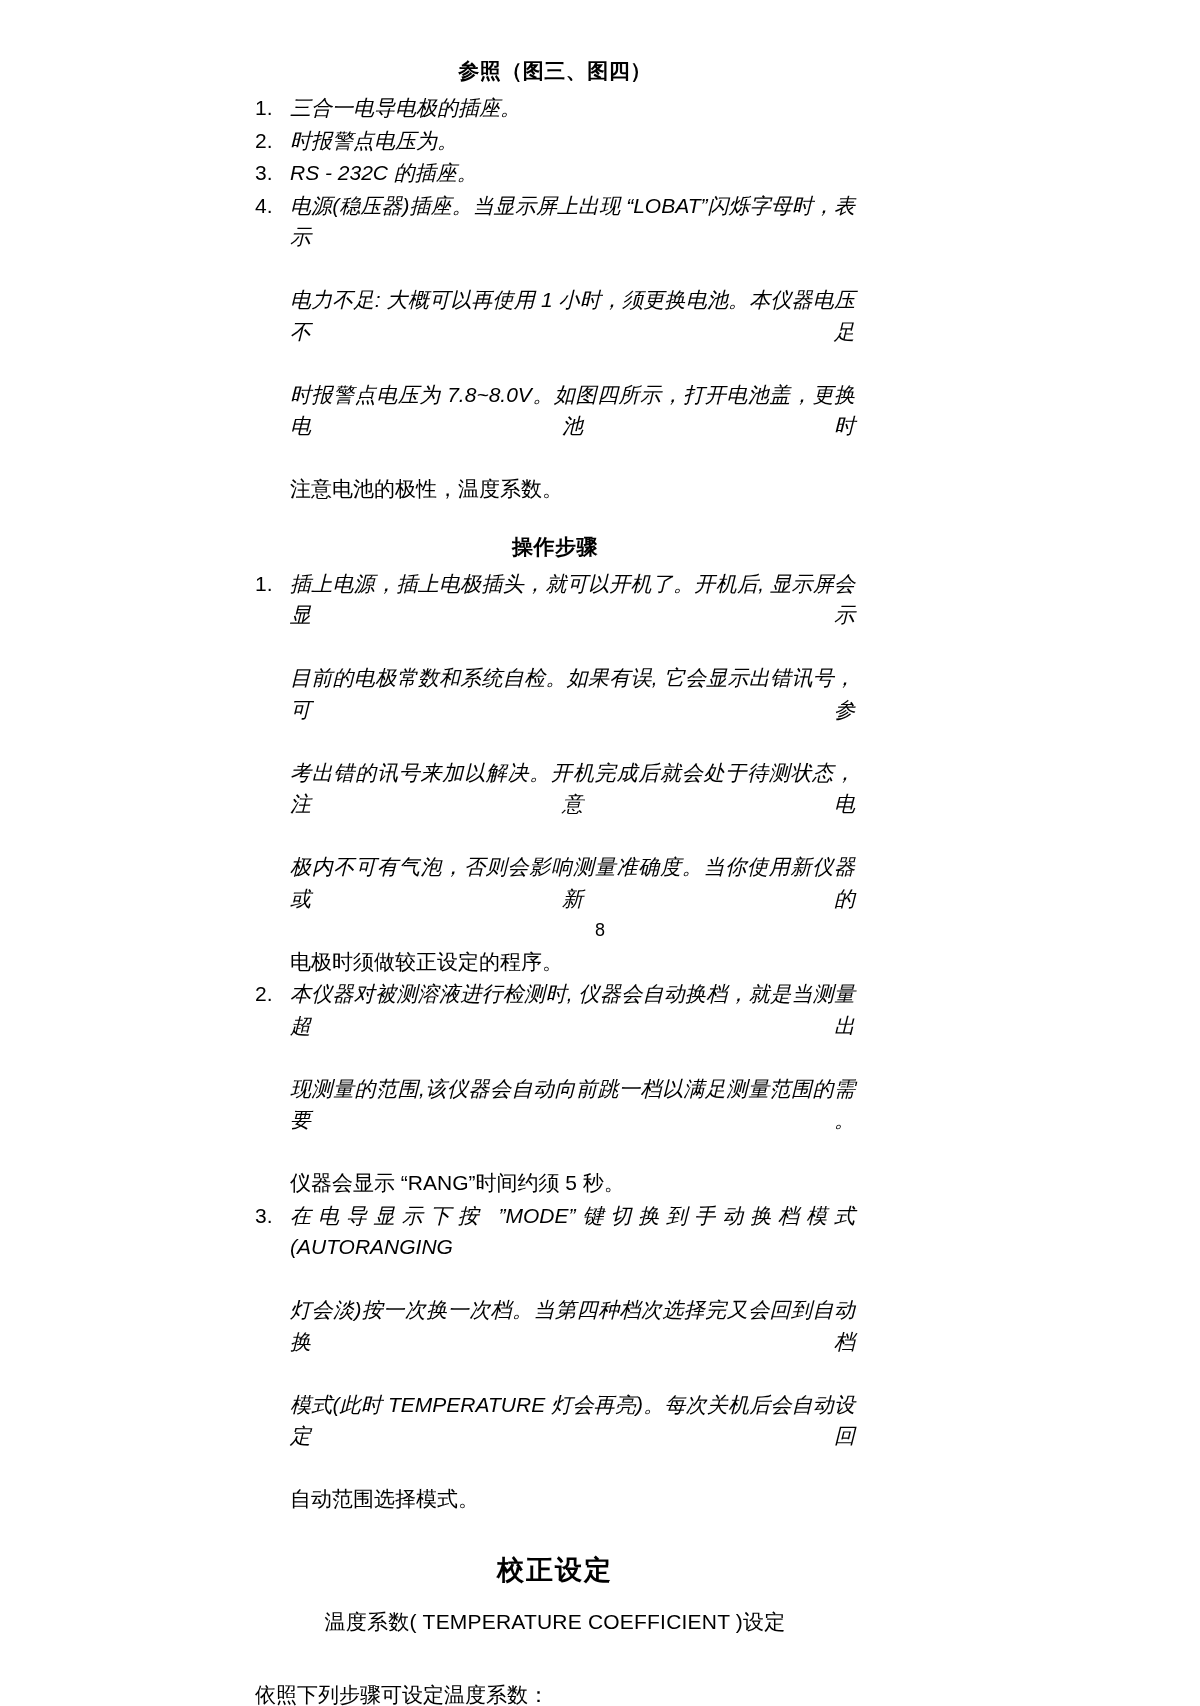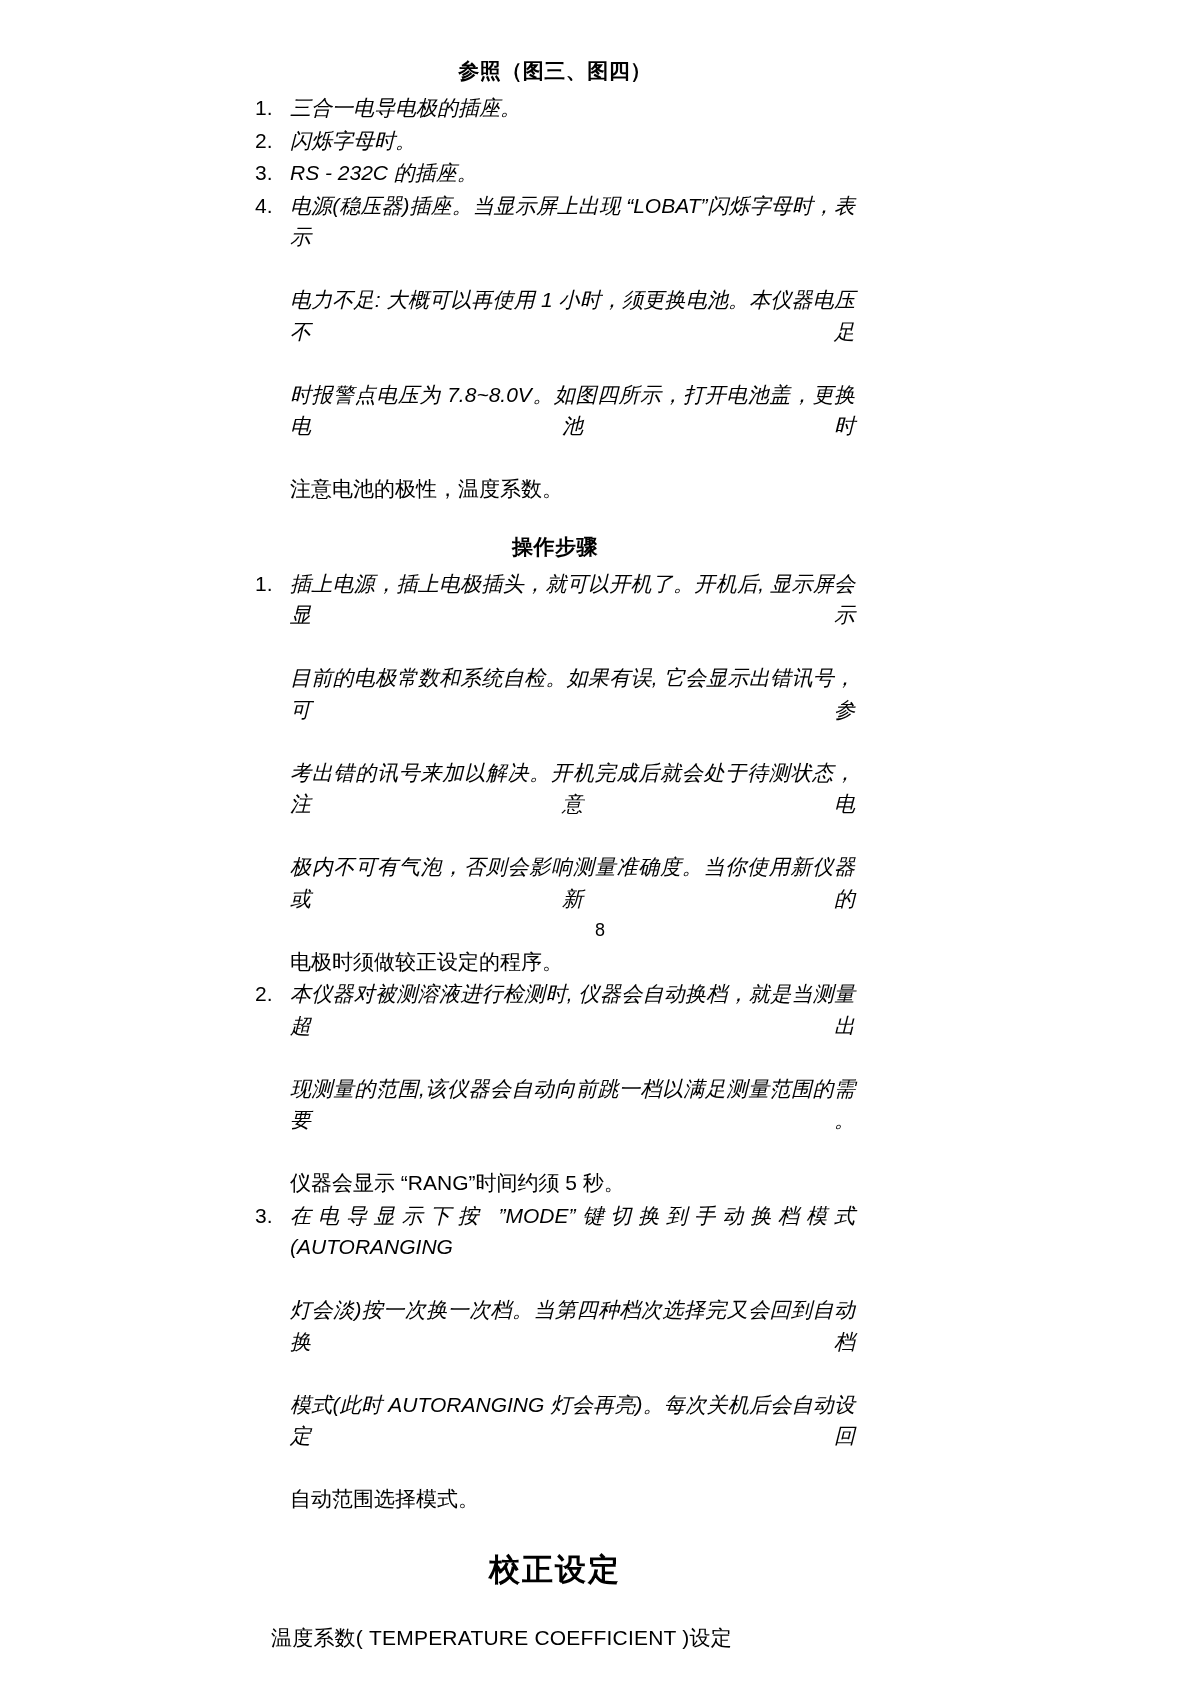--- a/index.html
+++ b/index.html
@@ -36,21 +36,21 @@
     text-align: center;
     font-size: 21px;
     line-height: 30px;
     letter-spacing: 0.5px;
     margin: 0 0 6px 0;
     white-space: nowrap;
   }
 
   .big-heading {
     text-align: center;
-    font-size: 31px;
+    font-size: 27px;
     line-height: 40px;
     letter-spacing: 2px;
     margin: 0;
   }
 
   ol.list {
     list-style: none;
     margin: 0;
     padding: 0;
   }
@@ -94,22 +94,22 @@
   }
 
   .spacer-sm { height: 16px; }
   .spacer-md { height: 26px; }
   .spacer-lg { height: 34px; }
   .spacer-xl { height: 42px; }
 
   .section-sub {
     font-size: 21px;
     line-height: 31.5px;
-    margin: 16px;
-    text-align: left;
+    margin: 0;
+    text-align: center;
     letter-spacing: 0.2px;
   }
 
   .page-number {
     position: absolute;
     left: 0;
     right: 0;
     top: 918px;
     text-align: center;
     font-size: 18px;
@@ -140,21 +140,21 @@
 
     <h2 class="center-heading">参照（图三、图四）</h2>
 
     <ol class="list">
       <li>
         <span class="num">1.</span>
         <span class="body nowrapline">三合一电导电极的插座。</span>
       </li>
       <li>
         <span class="num">2.</span>
-        <span class="body nowrapline">闪烁字母时。</span>
+        <span class="body nowrapline">时报警点电压为。</span>
       </li>
       <li>
         <span class="num">3.</span>
         <span class="body nowrapline">RS - 232C 的插座。</span>
       </li>
       <li>
         <span class="num">4.</span>
         <span class="body">
           <span class="just-line">电源(稳压器)插座。当显示屏上出现 “LOBAT”闪烁字母时，表示</span>
           <span class="just-line">电力不足: 大概可以再使用 1 小时，须更换电池。本仪器电压不足</span>
@@ -185,21 +185,21 @@
           <span class="just-line">本仪器对被测溶液进行检测时, 仪器会自动换档，就是当测量超出</span>
           <span class="just-line">现测量的范围,该仪器会自动向前跳一档以满足测量范围的需要。</span>
           <span class="last-line">仪器会显示 “RANG”时间约须 5 秒。</span>
         </span>
       </li>
       <li>
         <span class="num">3.</span>
         <span class="body">
           <span class="just-line">在电导显示下按 ”MODE”键切换到手动换档模式(AUTORANGING</span>
           <span class="just-line">灯会淡)按一次换一次档。当第四种档次选择完又会回到自动换档</span>
-          <span class="just-line">模式(此时 AUTORANGING 灯会再亮)。每次关机后会自动设定回</span>
+          <span class="just-line">模式(此时 TEMPERATURE 灯会再亮)。每次关机后会自动设定回</span>
           <span class="last-line">自动范围选择模式。</span>
         </span>
       </li>
     </ol>
 
     <div class="spacer-lg"></div>
 
     <h1 class="big-heading">校正设定</h1>
 
     <div class="spacer-sm"></div>

